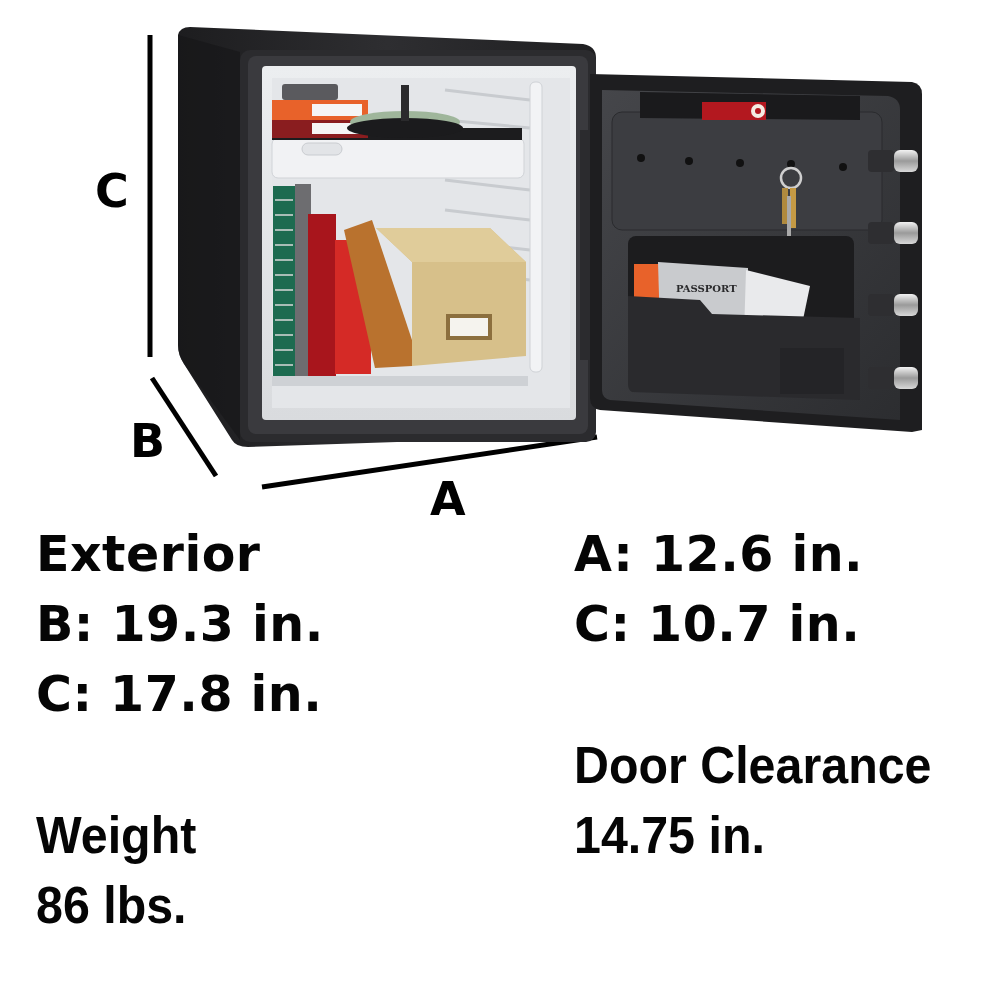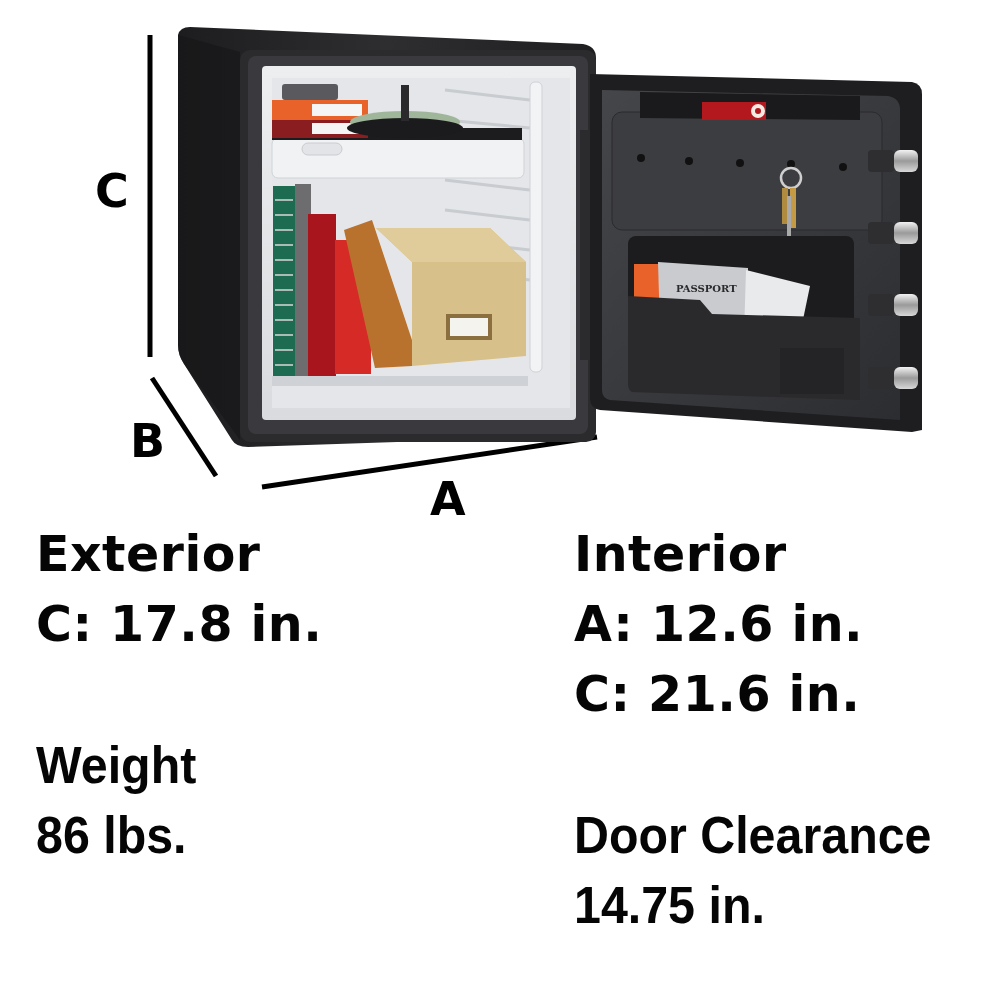--- a/index.html
+++ b/index.html
@@ -173,27 +173,27 @@
   </svg>
 
   <div class="dim-label lbl-c">C</div>
   <div class="dim-label lbl-b">B</div>
   <div class="dim-label lbl-a">A</div>
 </div>
 
 <div class="specs">
   <div class="spec-col left">
     <div class="spec-line">Exterior</div>
+    <div class="spec-line">B: 19.3 in.</div>
     <div class="spec-line">C: 17.8 in.</div>
     <div class="spec-gap"></div>
     <div class="spec-line narrow">Weight</div>
     <div class="spec-line narrow">86 lbs.</div>
   </div>
 
   <div class="spec-col right">
-    <div class="spec-line">Interior</div>
     <div class="spec-line">A: 12.6 in.</div>
-    <div class="spec-line">C: 21.6 in.</div>
+    <div class="spec-line">C: 10.7 in.</div>
     <div class="spec-gap"></div>
     <div class="spec-line narrow">Door Clearance</div>
     <div class="spec-line narrow">14.75 in.</div>
   </div>
 </div>
 
 </body></html>

